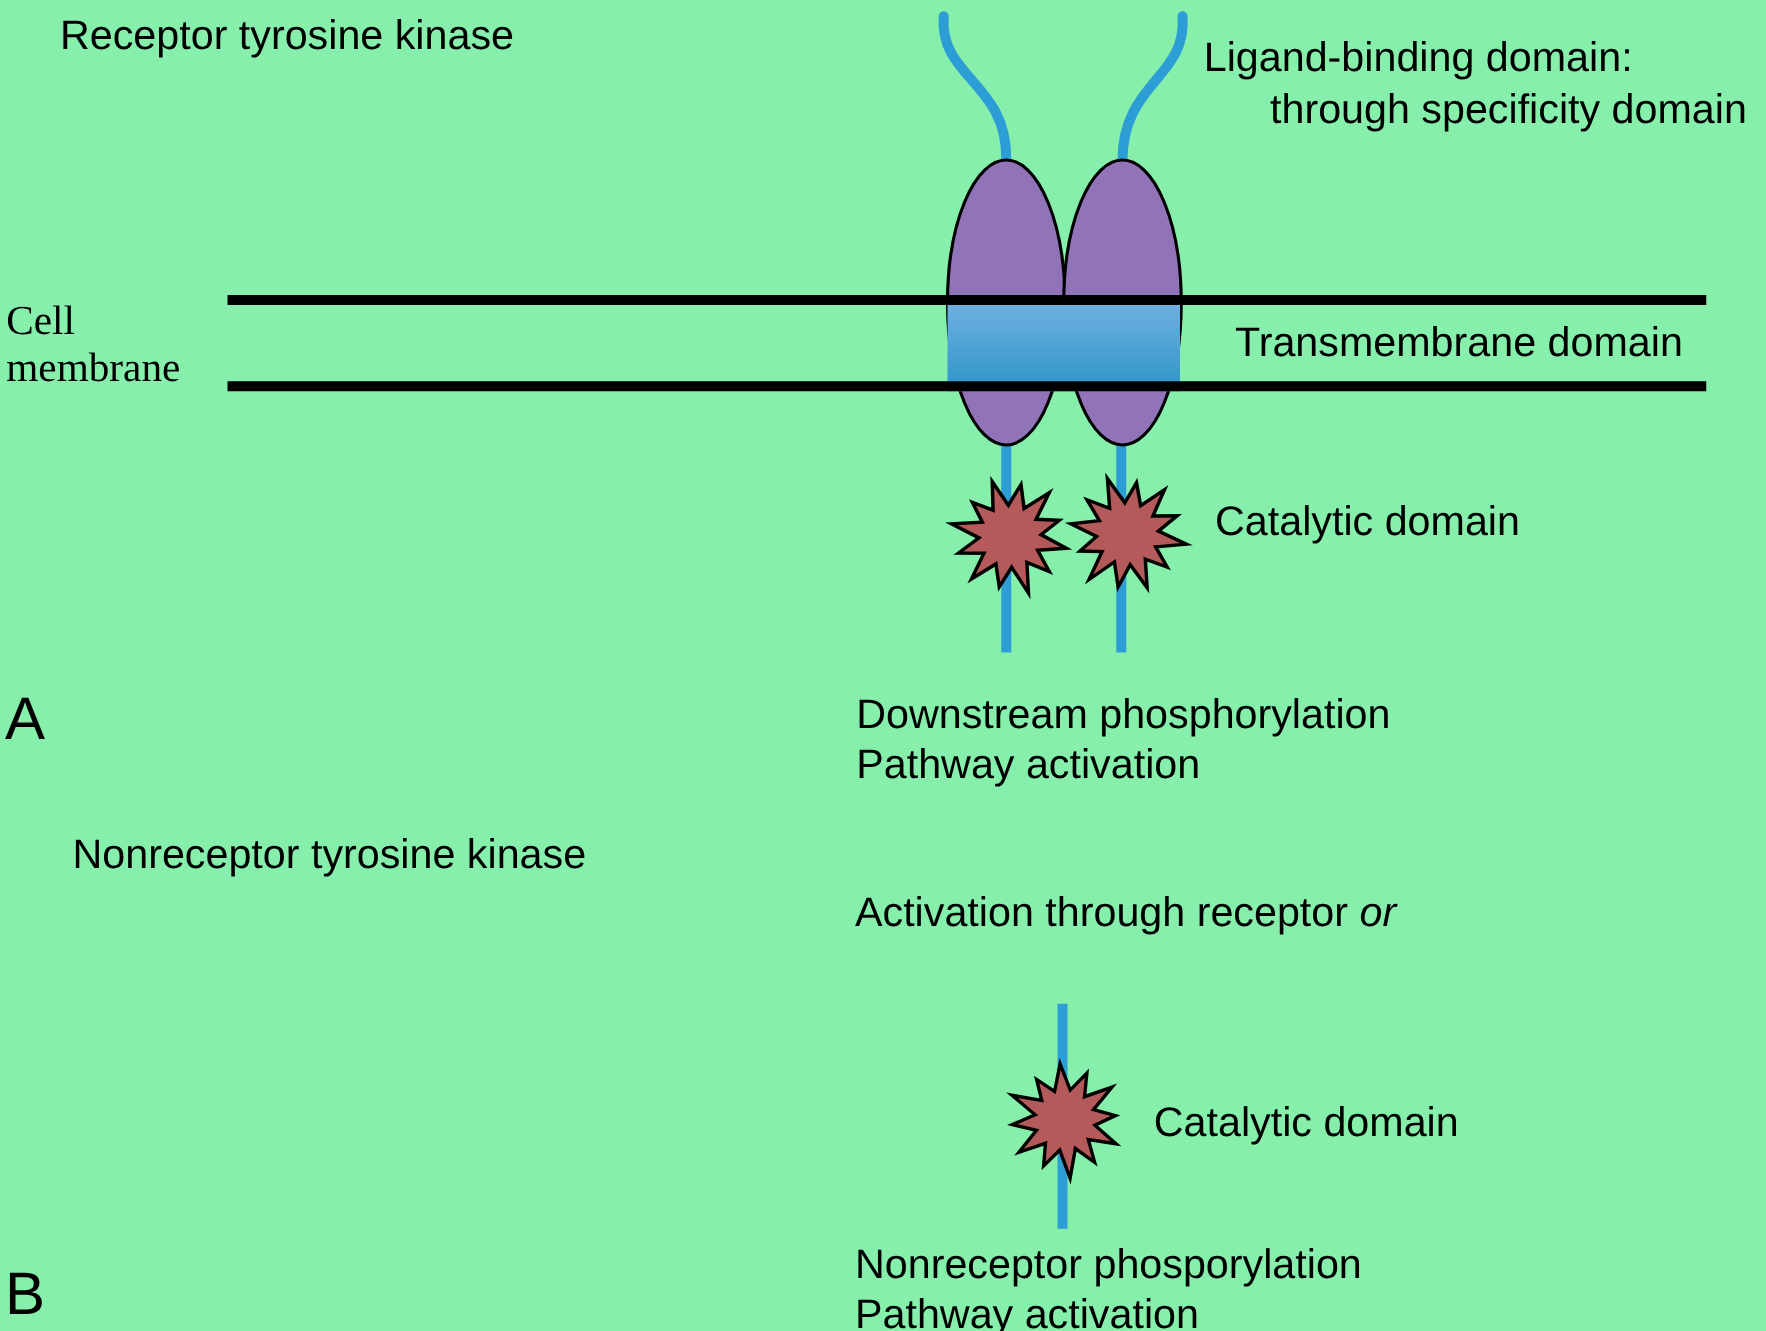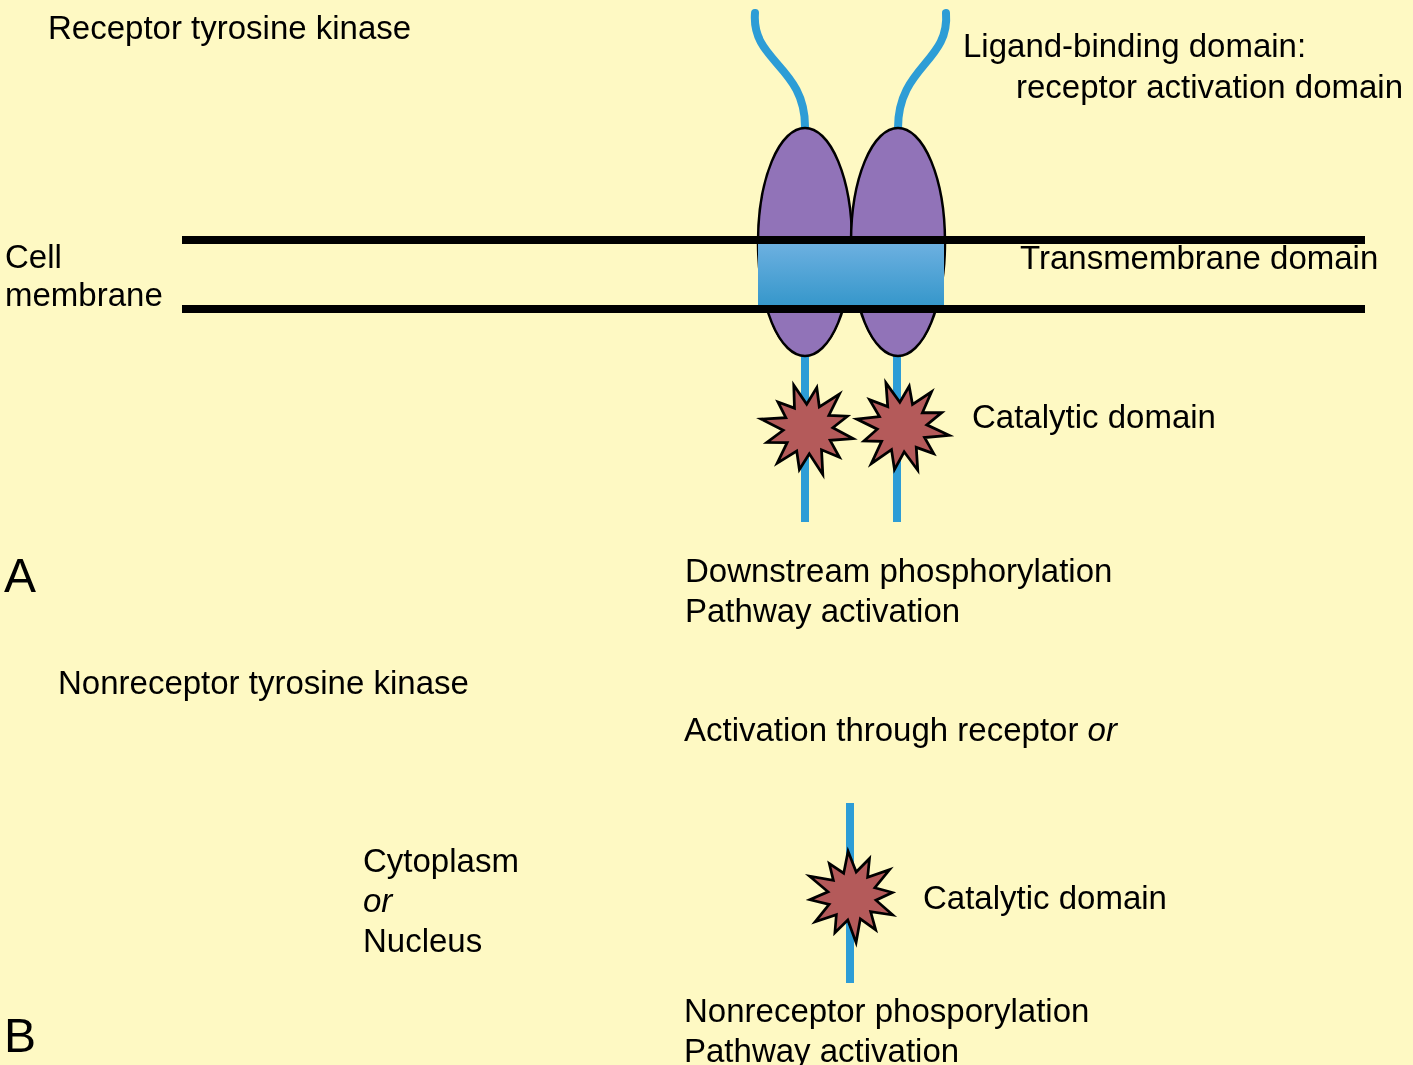--- a/index.html
+++ b/index.html
@@ -1,20 +1,20 @@
 <!DOCTYPE html>
 <html><head>
 <meta charset="utf-8">
 <style>
   html,body { margin:0; padding:0; background:#fff; }
   .canvas {
     position:relative;
     width:1413px;
     height:1065px;
-    background:#fef9c3;
+    background:#86efac;
     font-family:"Liberation Sans", sans-serif;
     color:#000;
     overflow:hidden;
   }
   .diagram-svg { position:absolute; left:0; top:0; }
   .lbl {
     position:absolute;
     font-size:33px;
     line-height:40px;
     color:#000;
@@ -25,22 +25,22 @@
     font-size:48px;
     line-height:48px;
     color:#000;
   }
   .indent { padding-left:53px; }
   .it { font-style:italic; }
 
   
   .t-receptor-title   { left:48px;  top:8px;   }
   .t-ligand-block     { left:963px; top:25px;  line-height:41px; }
-  .t-cell-membrane    { left:5px;   top:238px; line-height:38px; }
-  .t-transmembrane    { left:988px; top:238px;margin-left:32px; }
+  .t-cell-membrane    { left:5px;   top:238px; line-height:38px;font-family:Liberation Serif, serif; }
+  .t-transmembrane    { left:988px; top:254px; }
   .t-catalytic-a      { left:972px; top:397px; }
   .t-downstream-a     { left:685px; top:551px; }
   .t-a-letter         { left:4px;   top:552px; }
   .t-nonreceptor-title{ left:58px;  top:663px; }
   .t-activation-block { left:684px; top:710px; }
   .t-location-block   { left:363px; top:841px; }
   .t-catalytic-b      { left:923px; top:878px; }
   .t-downstream-b     { left:684px; top:991px; }
   .t-b-letter         { left:4px;   top:1012px; }
 </style>
@@ -79,21 +79,21 @@
 
     <use href="#starburst" transform="translate(808,429) rotate(12) scale(0.92)" fill="#b45a5a"></use>
     <use href="#starburst" transform="translate(902,427) rotate(-50) scale(0.92)" fill="#b45a5a"></use>
     <use href="#starburst" transform="translate(852,896) rotate(25) scale(0.9)" fill="#b45a5a"></use>
   </svg>
 
   <div class="lbl t-receptor-title">Receptor tyrosine kinase</div>
 
   <div class="lbl t-ligand-block">
     <div>Ligand-binding domain:</div>
-    <div class="indent">receptor activation domain</div>
+    <div class="indent">through specificity domain</div>
   </div>
 
   <div class="lbl t-cell-membrane">
     <div>Cell</div>
     <div>membrane</div>
   </div>
 
   <div class="lbl t-transmembrane">Transmembrane domain</div>
 
   <div class="lbl t-catalytic-a">Catalytic domain</div>
@@ -106,25 +106,20 @@
   <div class="panel-letter t-a-letter">A</div>
 
   <div class="lbl t-nonreceptor-title">Nonreceptor tyrosine kinase</div>
 
   <div class="lbl t-activation-block">
     <div>
       <span>Activation through receptor </span><span class="it">or</span>
     </div>
   </div>
 
-  <div class="lbl t-location-block">
-    <div>Cytoplasm</div>
-    <div class="it">or</div>
-    <div>Nucleus</div>
-  </div>
 
   <div class="lbl t-catalytic-b">Catalytic domain</div>
 
   <div class="lbl t-downstream-b">
     <div>Nonreceptor phosporylation</div>
     <div>Pathway activation</div>
   </div>
 
   <div class="panel-letter t-b-letter">B</div>
 

